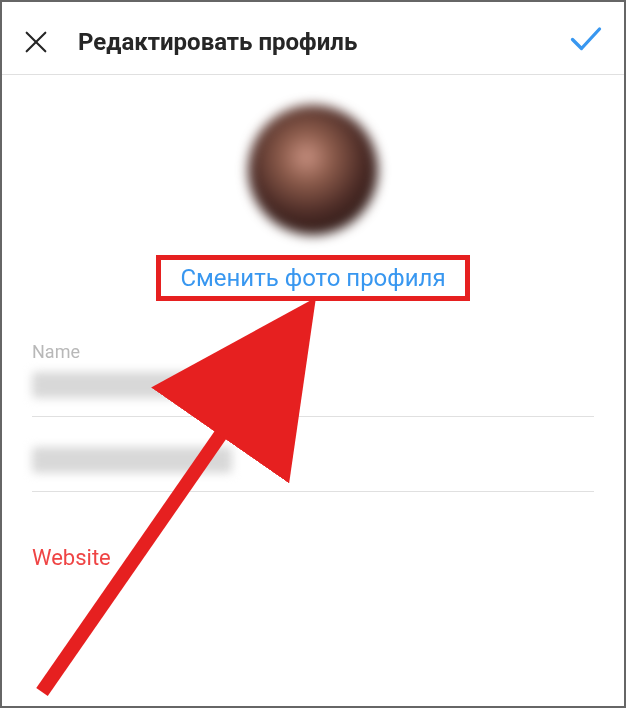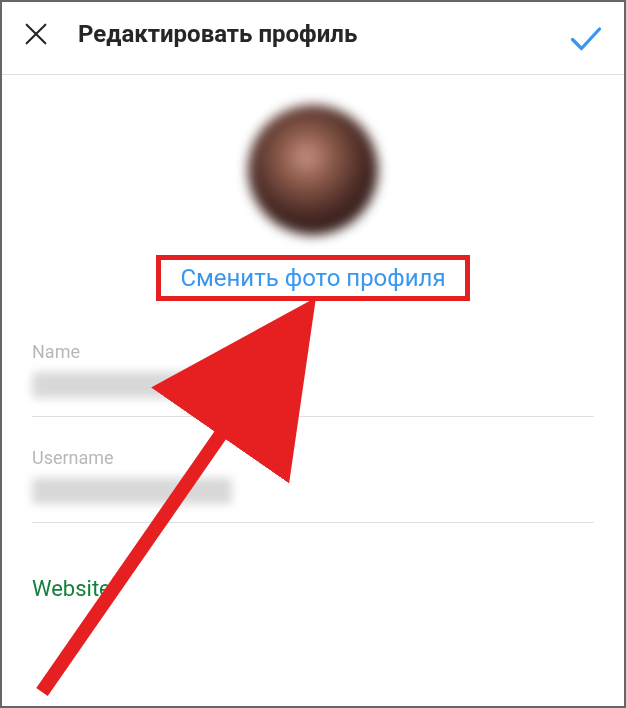--- a/index.html
+++ b/index.html
@@ -17,21 +17,21 @@
     }
     .outer-frame {
       border: 2px solid #666;
       width: 626px;
       height: 708px;
       background: #ffffff;
       position: relative;
     }
     .header {
       display: flex;
-      align-items: flex-start;
+      align-items: flex-end;
       justify-content: space-between;
       padding: 18px 20px;
       border-bottom: 1px solid #e0e0e0;
     }
     .close-icon {
       width: 28px;
       height: 28px;
       cursor: pointer;
       display: flex;
       align-items: center;
@@ -116,21 +116,21 @@
       border-radius: 4px;
     }
     .field-value-blur.w1 { width: 220px; }
     .field-value-blur.w2 { width: 200px; }
     .field-underline {
       border-bottom: 1px solid #e0e0e0;
       margin-top: 18px;
     }
     .website-label {
       font-size: 22px;
-      color: #15803d;
+      color: #ef4444;
       padding: 0 30px;
       margin-top: 10px;
     }
     .arrow-overlay {
       position: absolute;
       top: 0;
       left: 0;
       pointer-events: none;
       width: 626px;
       height: 708px;
@@ -164,21 +164,20 @@
   </div>
 
   <div class="form-fields">
     <div class="field-group">
       <span class="field-label">Name</span>
       <div class="field-value-blur w1"></div>
       <div class="field-underline"></div>
     </div>
 
     <div class="field-group">
-      <span class="field-label">Username</span>
       <div class="field-value-blur w2"></div>
       <div class="field-underline"></div>
     </div>
   </div>
 
   <div class="website-label">Website</div>
 
   <svg class="arrow-overlay" viewBox="0 0 626 708">
     <defs>
       <marker id="arrowhead" markerWidth="12" markerHeight="12" refX="9" refY="6" orient="auto">

